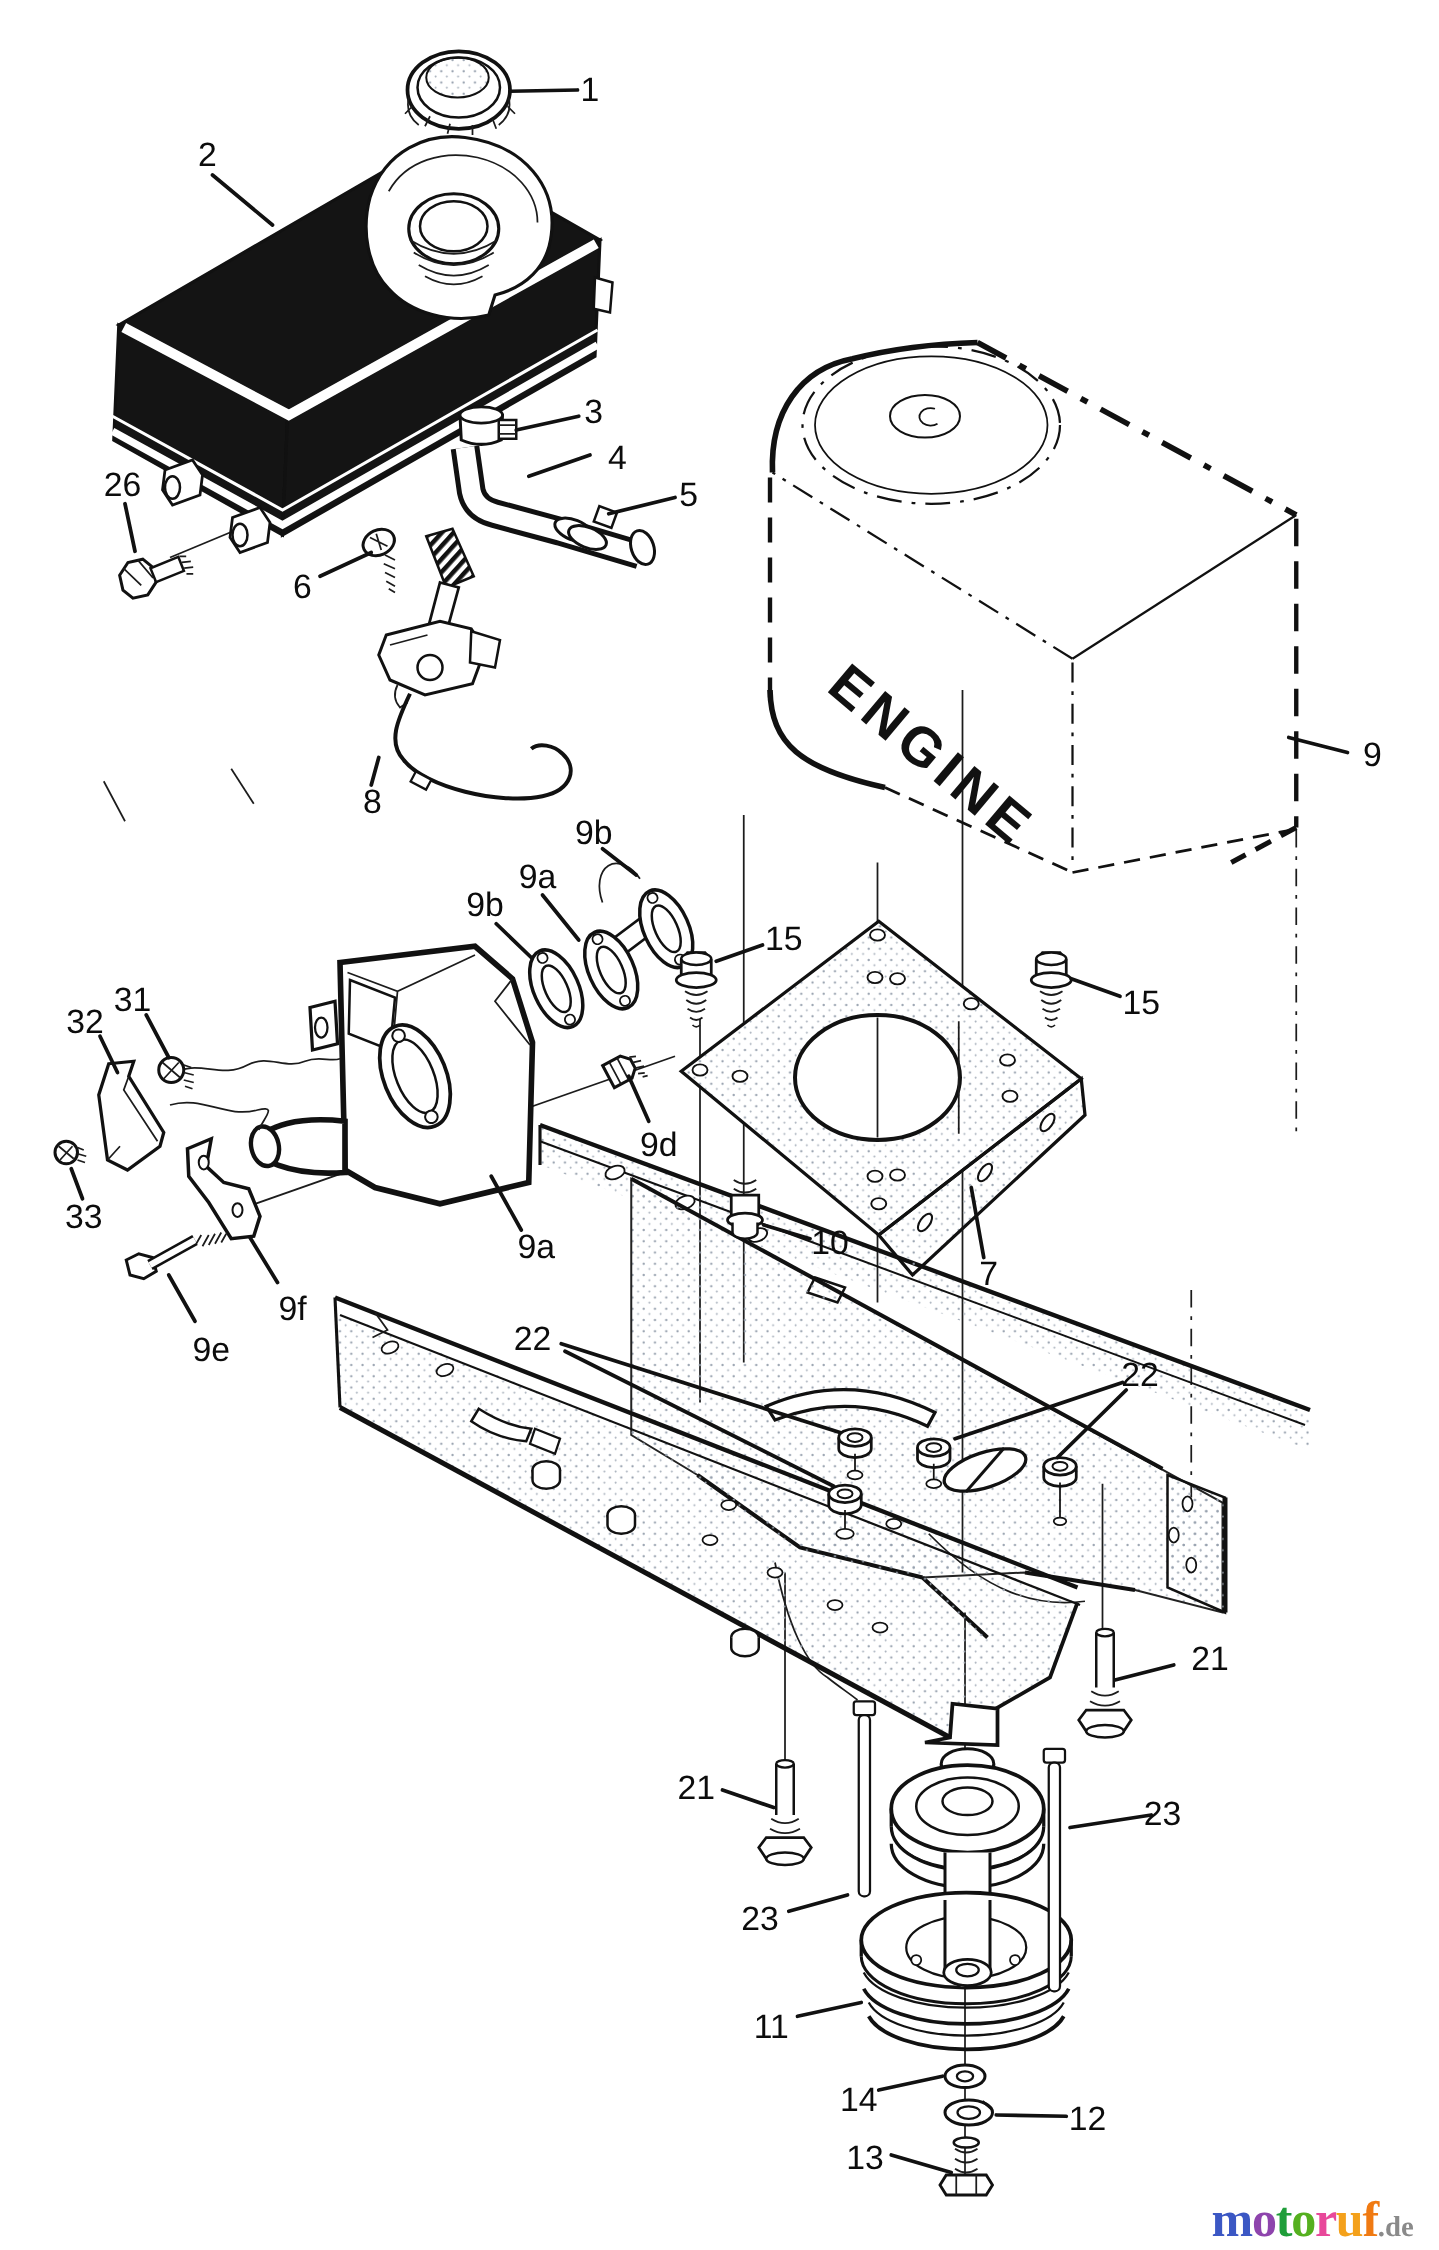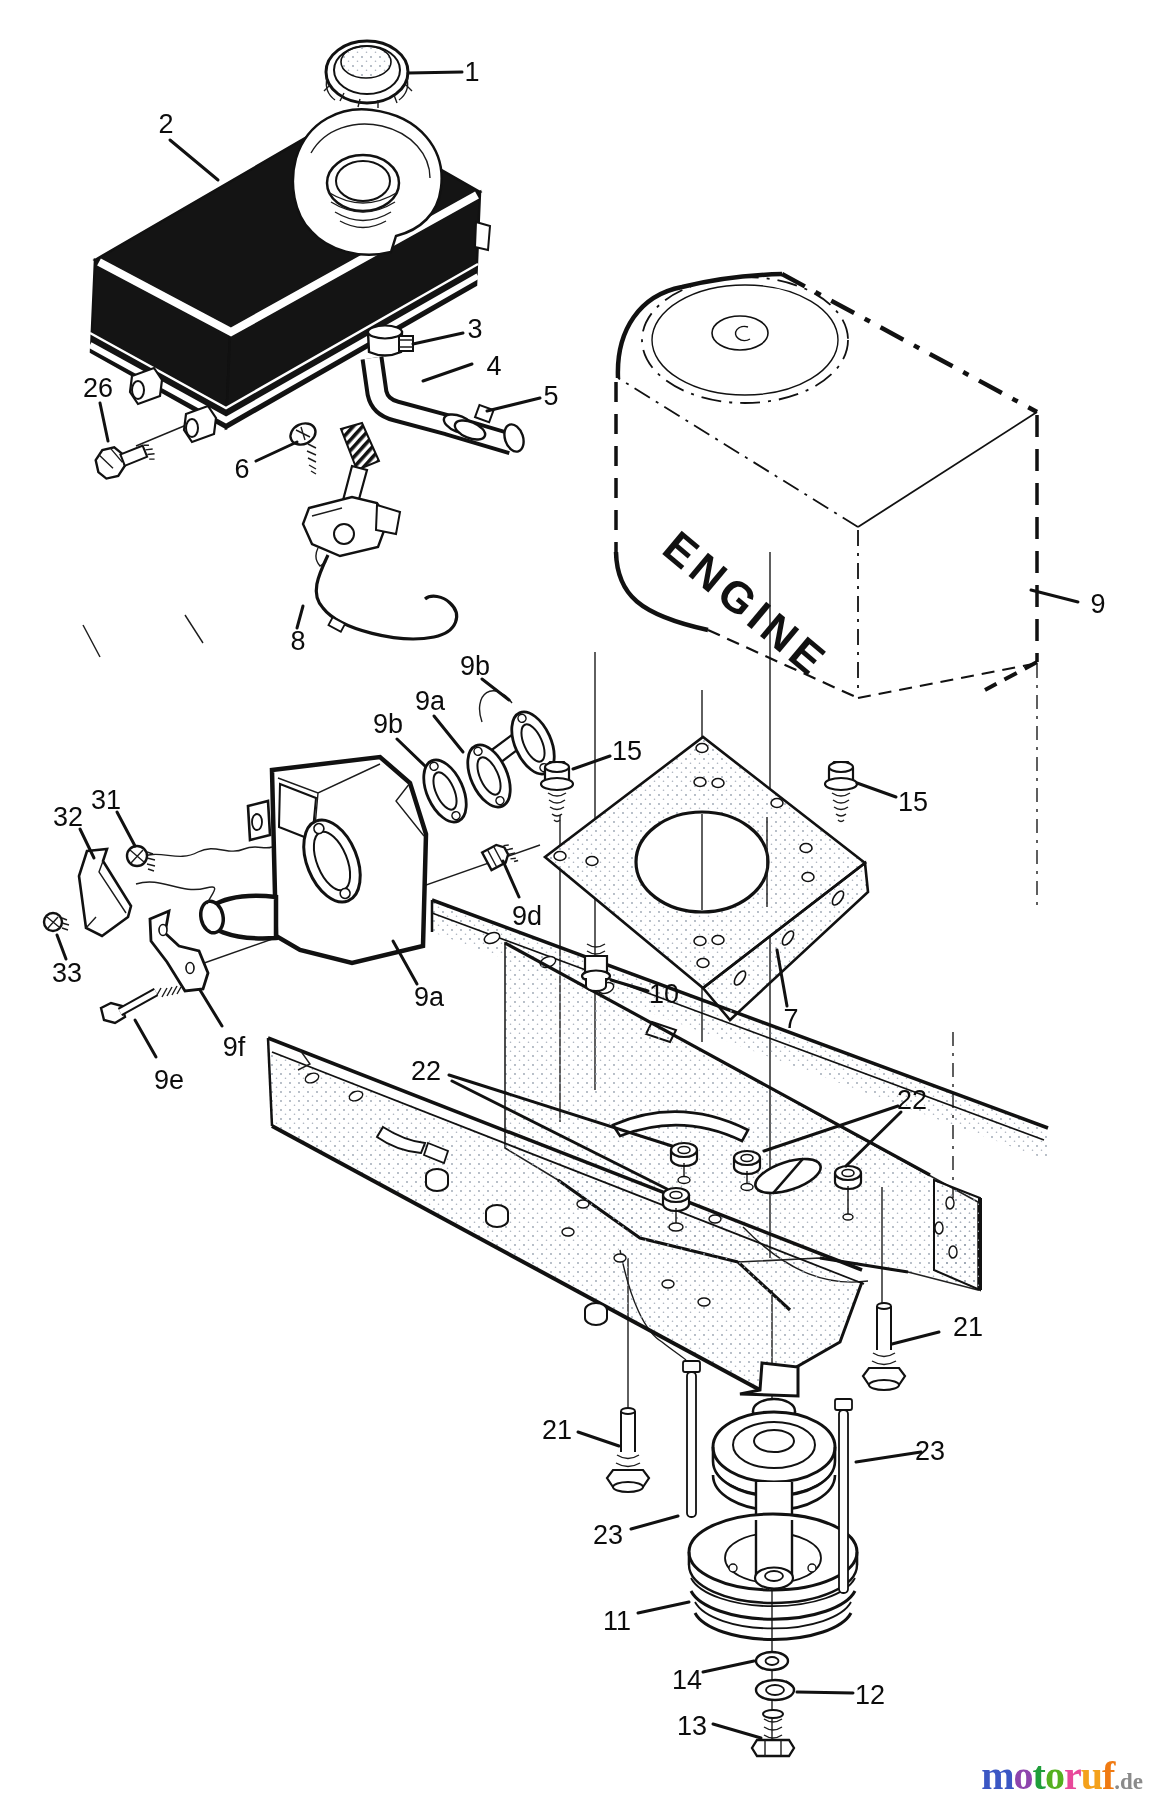--- a/index.html
+++ b/index.html
@@ -3,21 +3,21 @@
 <meta charset="utf-8">
 <style>
   html,body{margin:0;padding:0;background:#fff;}
   #canvas{position:relative;width:1151px;height:1800px;background:#fff;overflow:hidden;
           font-family:"Liberation Sans", sans-serif;}
   svg{position:absolute;left:0;top:0;}
   .lbl{font-family:"Liberation Sans", sans-serif;font-size:27px;fill:#0c0c0c;}
   .ln{stroke:#111;stroke-width:3;stroke-linecap:round;fill:none;}
   .thin{stroke:#1c1c1c;stroke-width:1.4;fill:none;}
   .p{stroke:#111;fill:#fff;}
-  #watermark{position:absolute;right:8px;top:1752px;width:400px;text-align:right;
+  #watermark{position:absolute;right:20px;top:1752px;width:400px;text-align:right;
              font-family:"Liberation Serif", serif;font-weight:bold;font-size:40px;letter-spacing:-1px;}
   #watermark .suf{font-size:23px;font-weight:bold;letter-spacing:0;}
 </style>
 </head>
 <body>
 
 <div id="canvas">
 <svg width="1151" height="1800" viewBox="0 0 1151 1800">
 <defs>
   <pattern id="stip" width="9" height="9" patternUnits="userSpaceOnUse">

